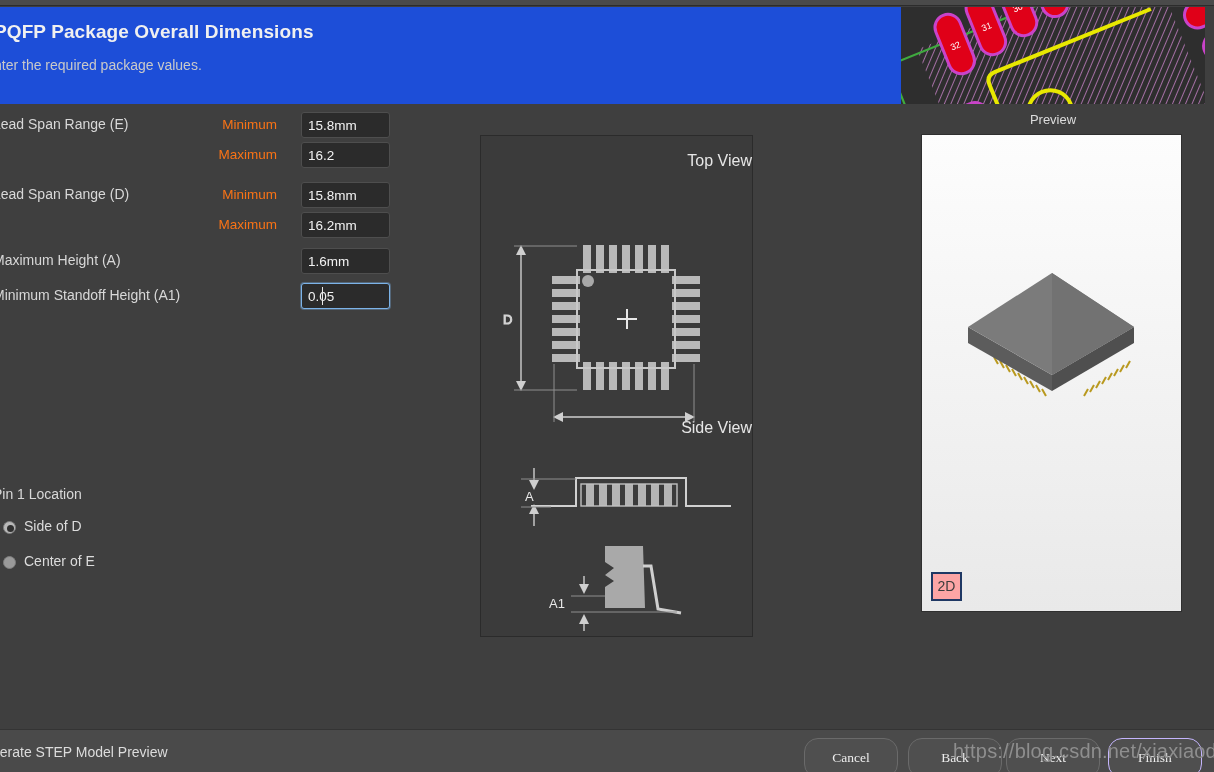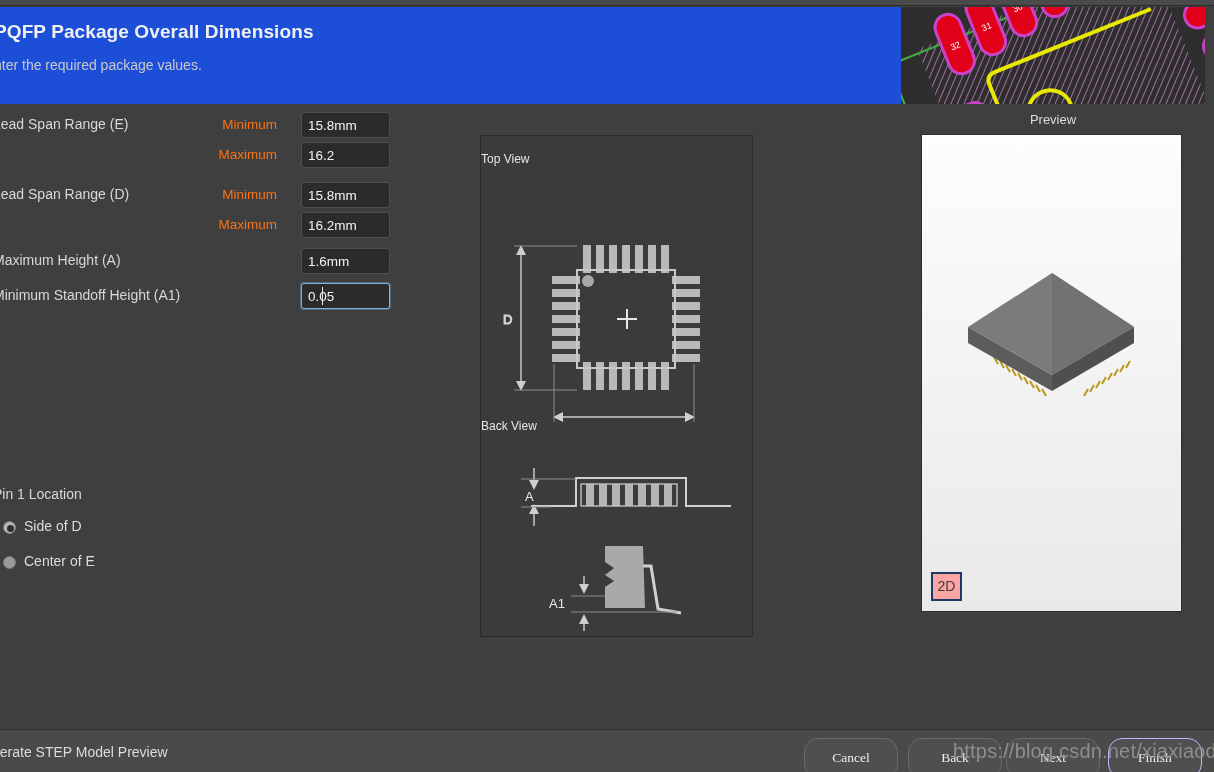--- a/index.html
+++ b/index.html
@@ -111,22 +111,22 @@
   }
 
   
   .diagram {
     position: absolute; left: 480px; top: 135px;
     width: 273px; height: 502px;
     background: #3b3b3b;
     border: 1px solid #2b2b2b;
   }
   .diagram-title {
-    position: absolute; width: 100%; text-align: left;
-    font-size: 12px; color: #e6e6e6;
+    position: absolute; width: 100%; text-align: right;
+    font-size: 16px; color: #e6e6e6;
   }
 
   
   .preview3d {
     position: absolute; left: 921px; top: 134px;
     width: 261px; height: 478px;
     background: linear-gradient(180deg,#fdfdfd 0%,#f4f4f4 45%,#e9e9e9 100%);
     border: 1px solid #2f2f2f;
     overflow: hidden;
   }
@@ -306,21 +306,21 @@
     </div>
 
     <div class="radio-row" style="top:448px">
       <div class="radio"></div>
       <div class="radio-label">Center of E</div>
     </div>
   </div>
 
   <div class="diagram">
     <div class="diagram-title" style="top:16px">Top View</div>
-    <div class="diagram-title" style="top:283px">Back View</div>
+    <div class="diagram-title" style="top:283px">Side View</div>
 
     <svg width="271" height="250" style="position:absolute;left:0;top:38px">
       <g stroke="#d2d2d2" fill="#b9b9b9">
 
         <g fill="#b9b9b9" stroke="none">
           <rect x="102" y="71" width="8" height="28"></rect>
             <rect x="115" y="71" width="8" height="28"></rect>
           <rect x="128" y="71" width="8" height="28"></rect>
             <rect x="141" y="71" width="8" height="28"></rect>
           <rect x="154" y="71" width="8" height="28"></rect>

